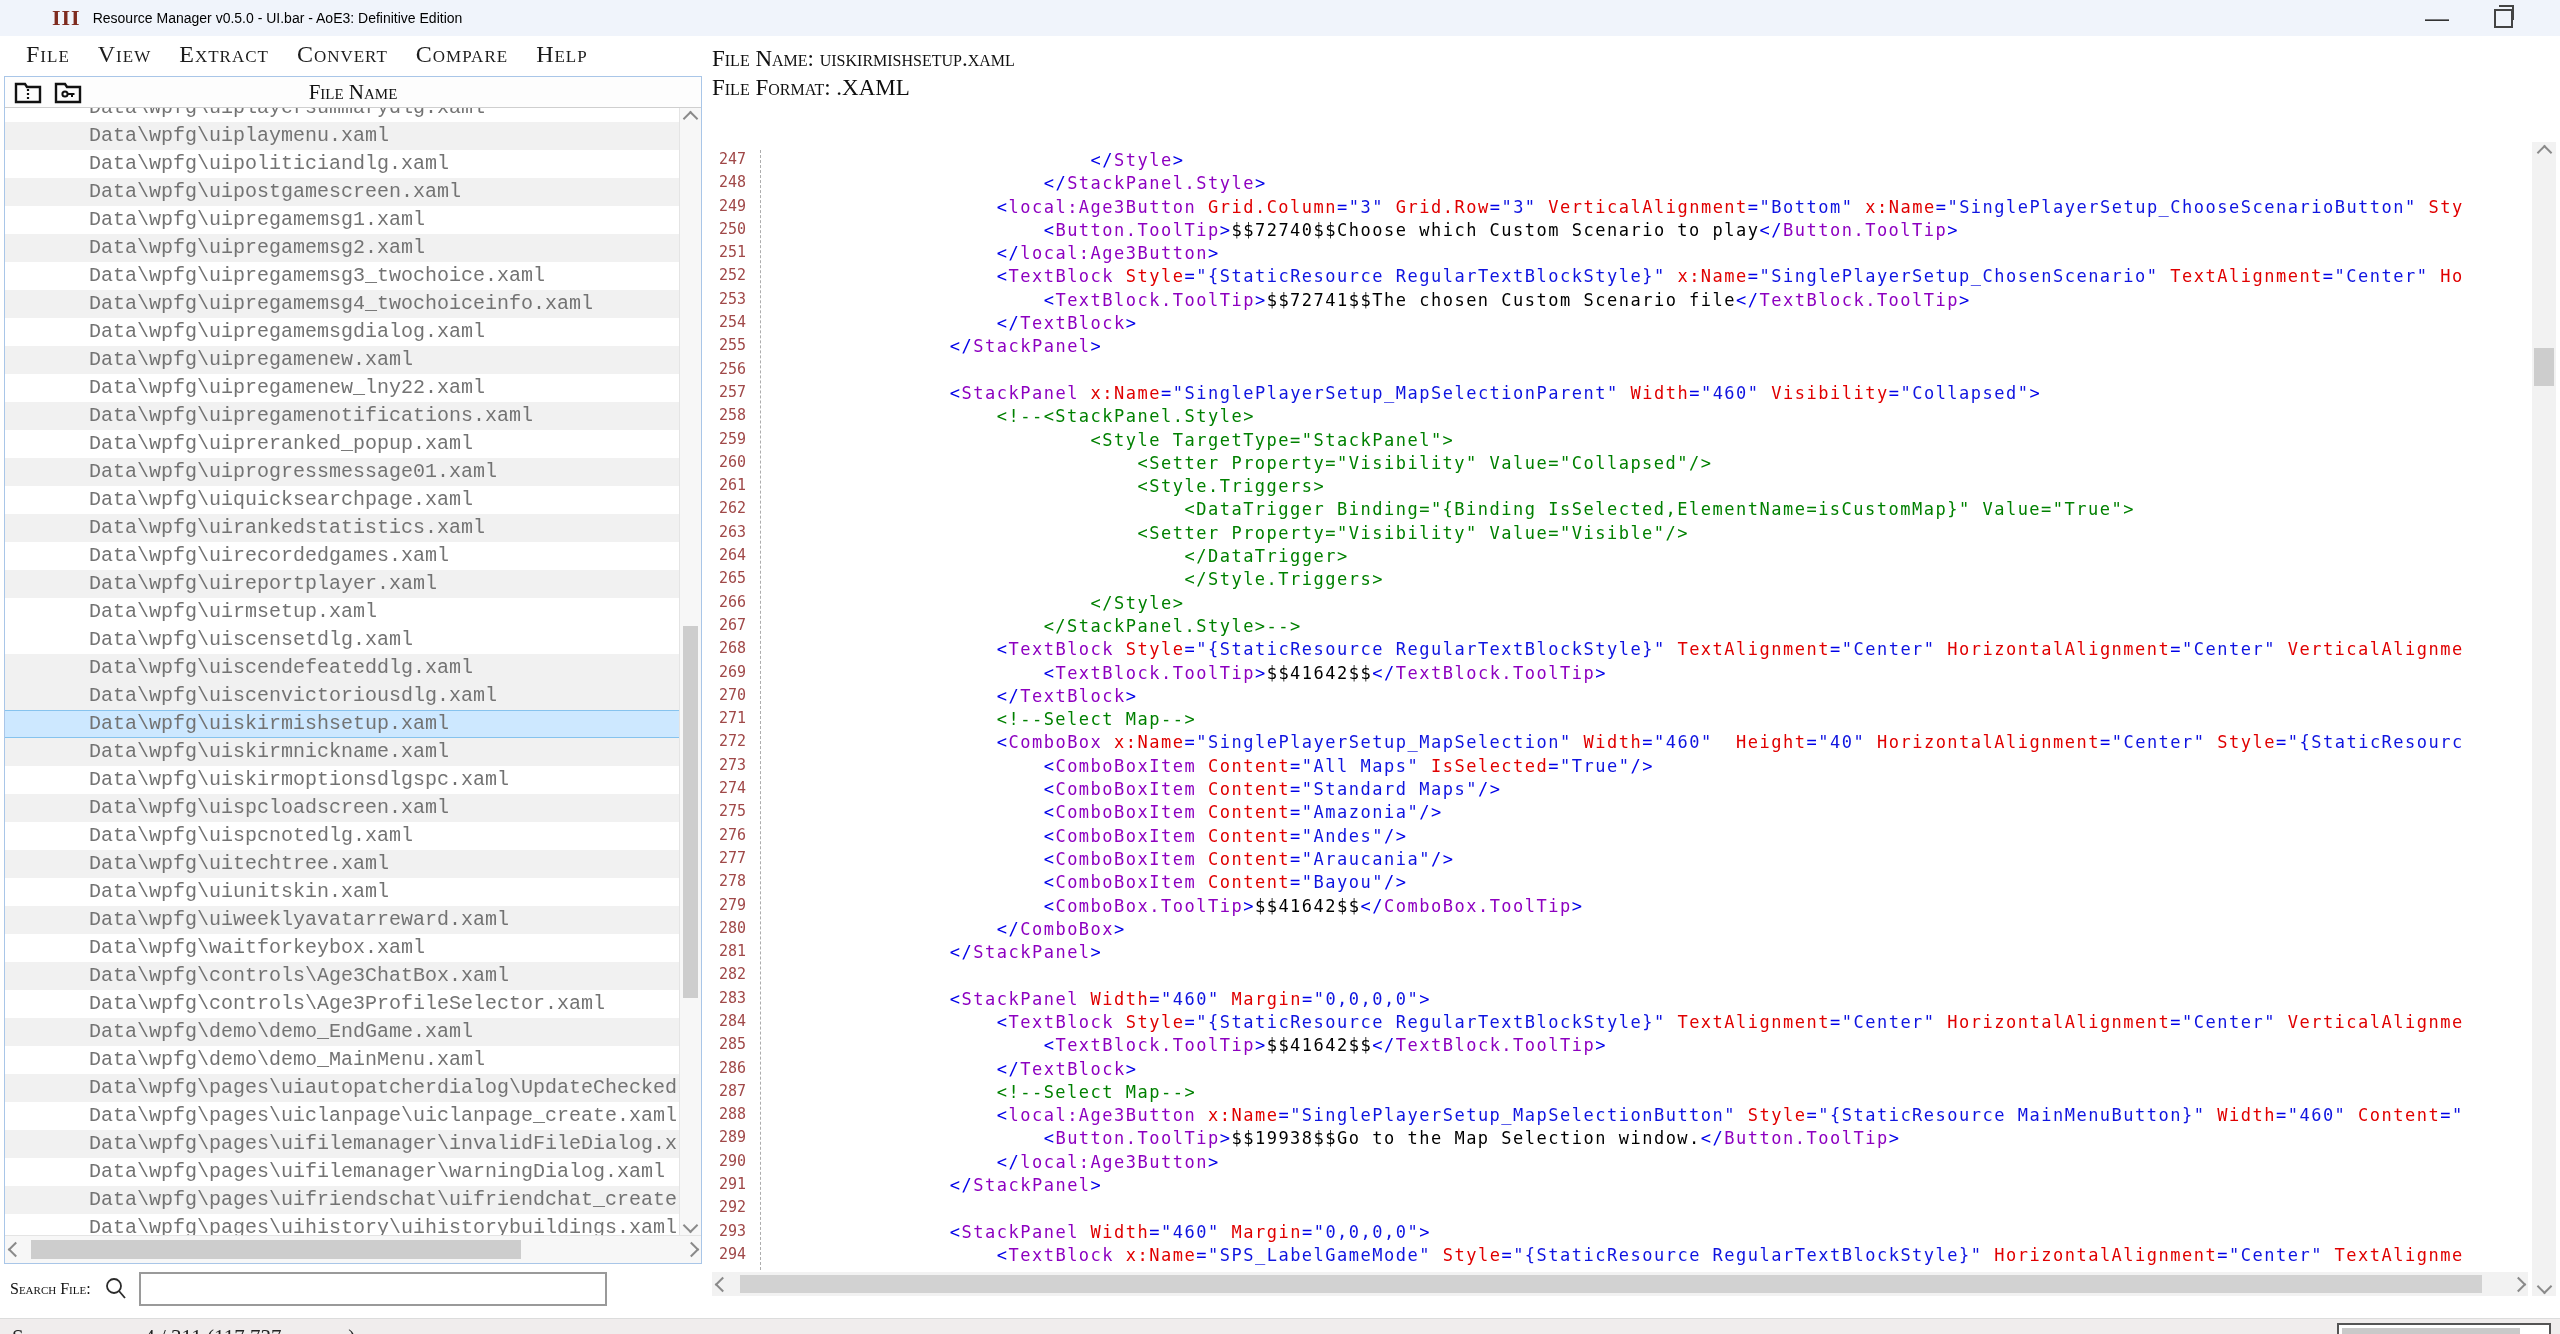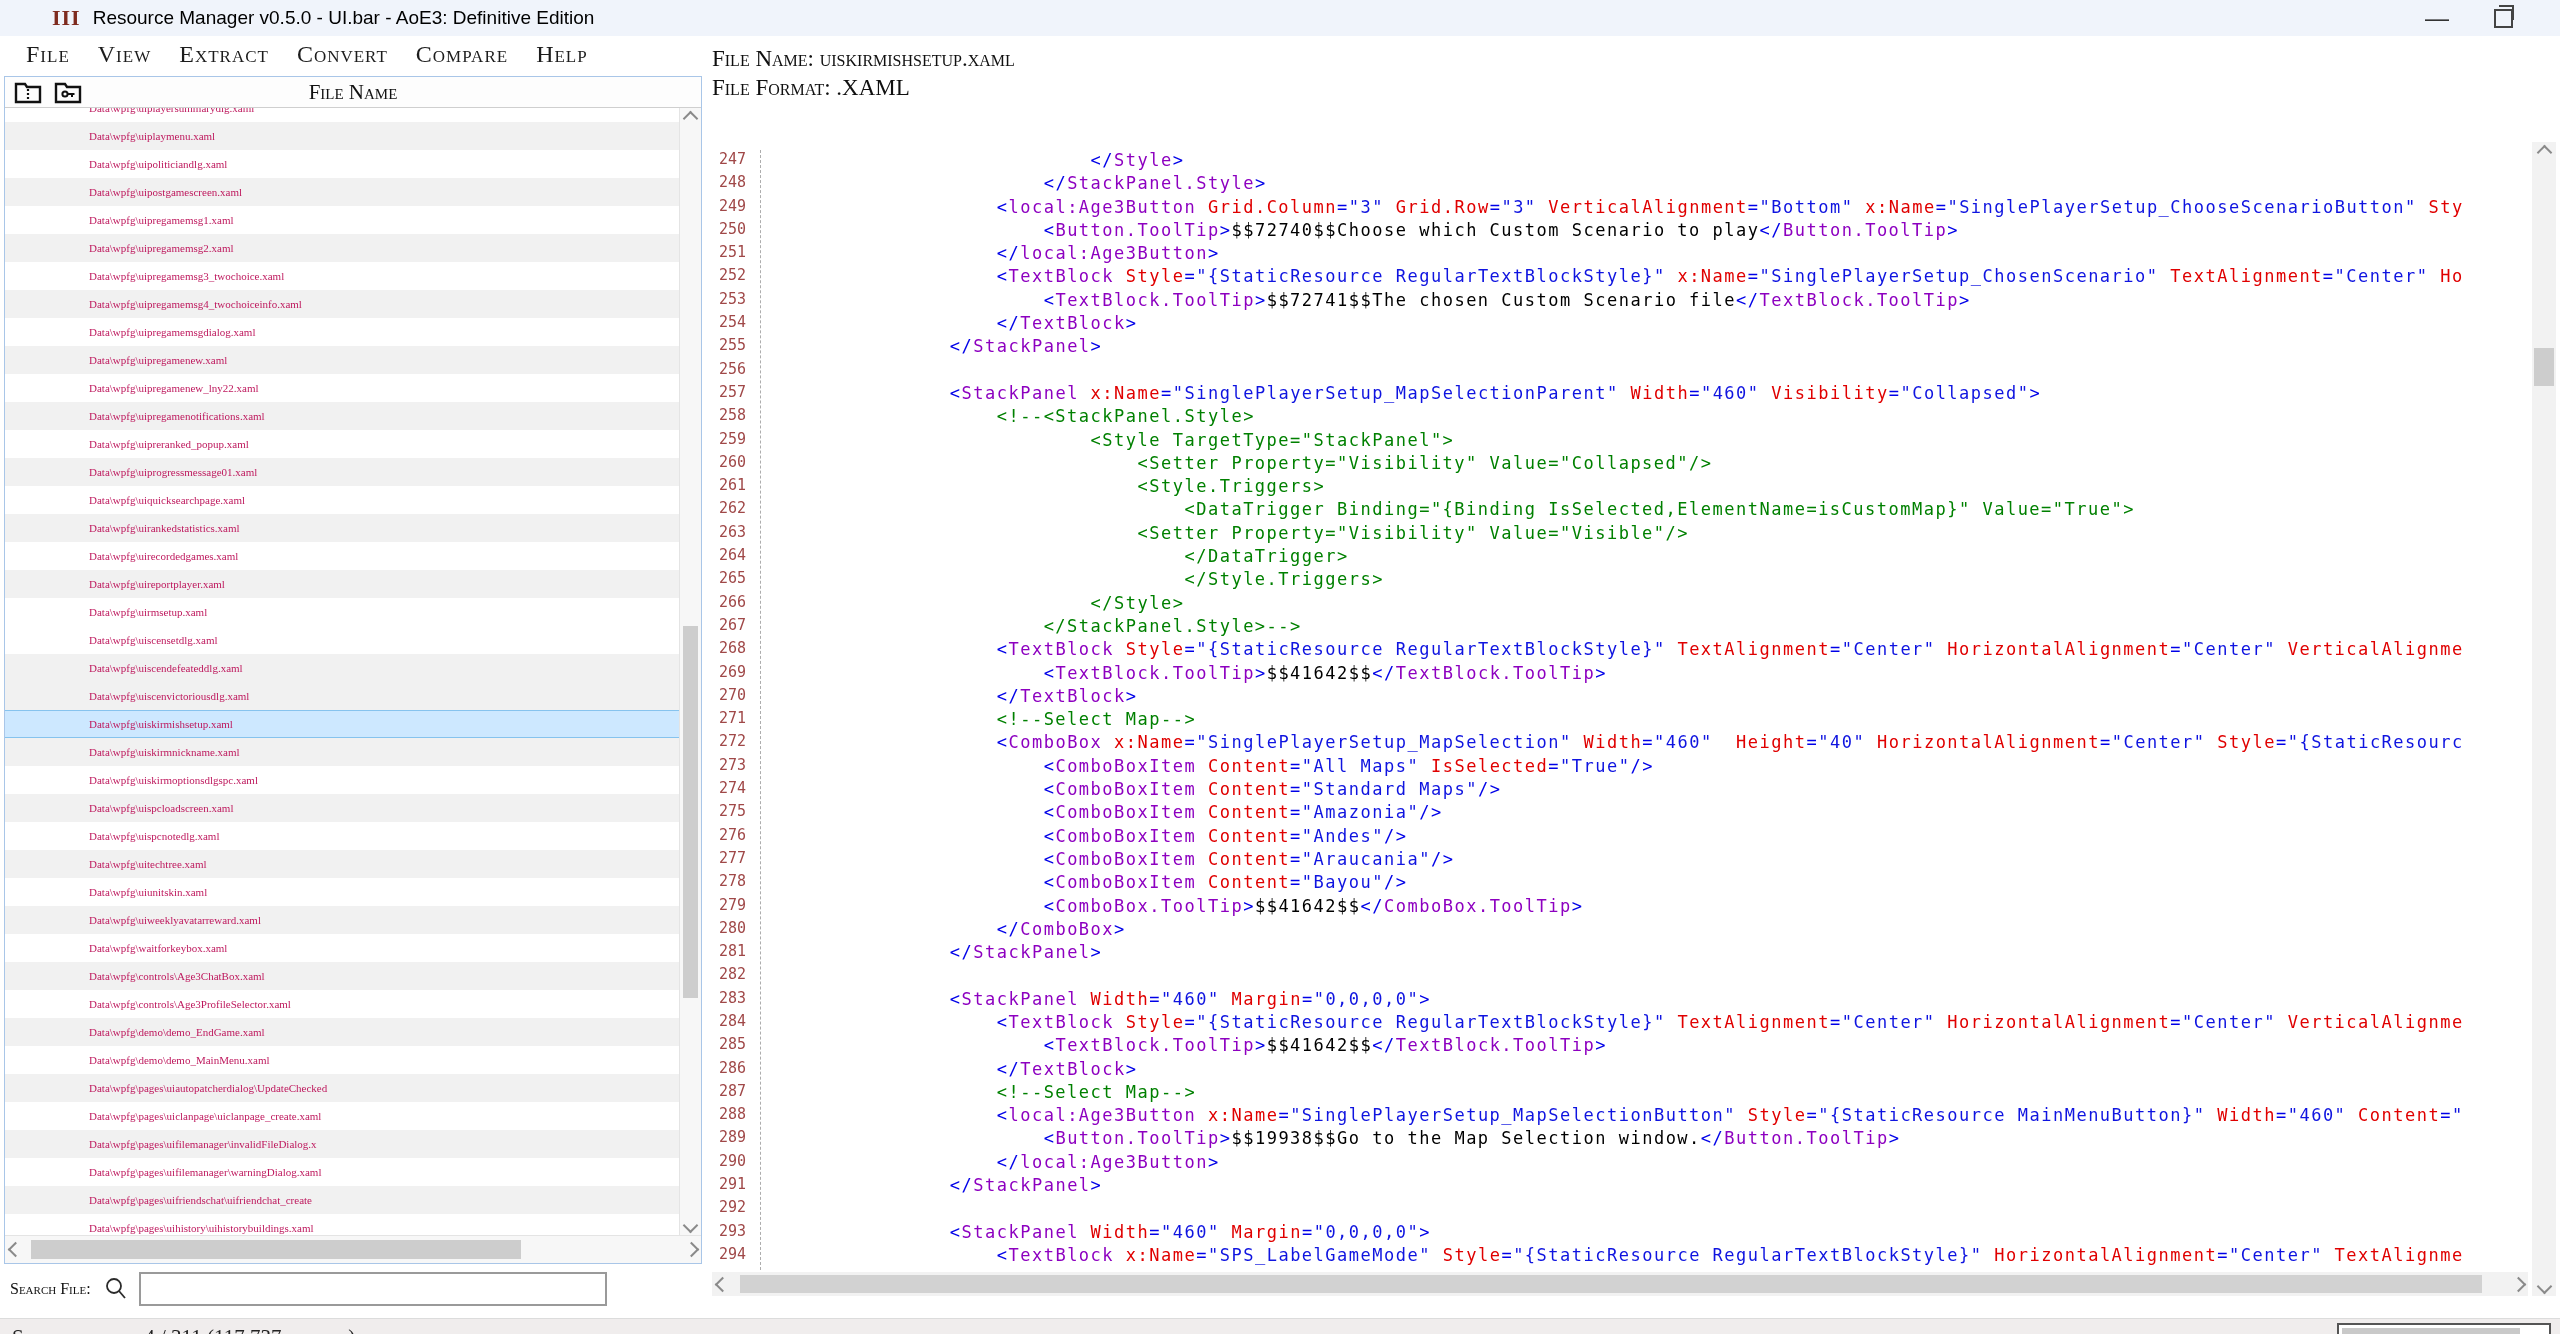--- a/index.html
+++ b/index.html
@@ -9,21 +9,21 @@
   }
   html,body{margin:0;padding:0;background:#d8d8d8;}
   #app{position:relative;width:2560px;height:1334px;background:#ffffff;overflow:hidden;
        font-family:"Liberation Sans",sans-serif;}
 
   
   .titlebar{position:absolute;left:0;top:0;width:2560px;height:36px;background:#f0f4fb;
             display:flex;align-items:center;padding-left:42px;}
   .app-icon{margin-left:10px;font-family:"Liberation Serif",serif;font-weight:bold;
             font-size:22px;color:#7e2b1f;letter-spacing:1px;line-height:22px;}
-  .win-title{margin-left:12px;font-size:19px;color:#000;}
+  .win-title{margin-left:12px;font-size:14px;color:#000;}
   .winbtns{position:absolute;right:0;top:0;height:36px;display:flex;}
   .winbtn{width:66px;height:36px;display:flex;align-items:center;justify-content:center;
           font-size:24px;color:#333;}
   .restore-ic{width:15px;height:15px;border:2px solid #444;position:relative;background:#f0f4fb;}
   .restore-ic:before{content:"";position:absolute;left:3px;top:-6px;width:13px;height:13px;
           border:2px solid #444;border-left:none;border-bottom:none;}
 
   
   .menubar{position:absolute;left:12px;top:36px;height:36px;display:flex;align-items:center;}
   .menu-item{font-family:"Liberation Serif",serif;font-variant:small-caps;font-size:24px;
@@ -31,22 +31,22 @@
 
   
   .left-panel{position:absolute;left:4px;top:76px;width:698px;height:1188px;background:#fff;
               border:1px solid #a9c6e8;box-sizing:border-box;}
   .lp-header{position:relative;height:30px;border-bottom:1px solid #cfcfcf;background:#fdfdfd;}
   .lp-icons{position:absolute;left:8px;top:2px;display:flex;gap:10px;}
   .lp-icon{width:30px;height:26px;display:flex;align-items:center;justify-content:center;}
   .lp-title{text-align:center;font-family:"Liberation Serif",serif;font-variant:small-caps;
             font-size:21px;line-height:30px;color:#111;}
   .lp-rows{position:absolute;top:31px;left:0;right:21px;bottom:28px;overflow:hidden;}
-  .file-row{height:28px;line-height:28px;font-family:Liberation Serif, serif;font-size:11px;
-            padding-left:84px;white-space:pre;color:#be185d;box-sizing:border-box;overflow:hidden;}
+  .file-row{height:28px;line-height:28px;font-family:Liberation Mono, monospace;font-size:20px;
+            padding-left:84px;white-space:pre;color:#737373;box-sizing:border-box;overflow:hidden;}
   .file-row:first-child{margin-top:-14px;}
   .file-row.alt{background:#f1f1f1;}
   .file-row.sel{background:var(--selbg);border-top:1px solid var(--selborder);
                 border-bottom:1px solid var(--selborder);line-height:26px;}
   .lp-vscroll{position:absolute;top:31px;right:0;width:21px;bottom:28px;background:#f7f7f7;
               border-left:1px solid #e4e4e4;}
   .lp-vthumb{position:absolute;left:3px;right:3px;top:46%;height:33%;background:#cdcdcd;}
   .lp-hscroll{position:absolute;left:0;right:0;bottom:0;height:27px;background:#f7f7f7;
               border-top:1px solid #e4e4e4;}
   .lp-hthumb{position:absolute;left:26px;width:490px;top:4px;bottom:4px;background:#cdcdcd;}

